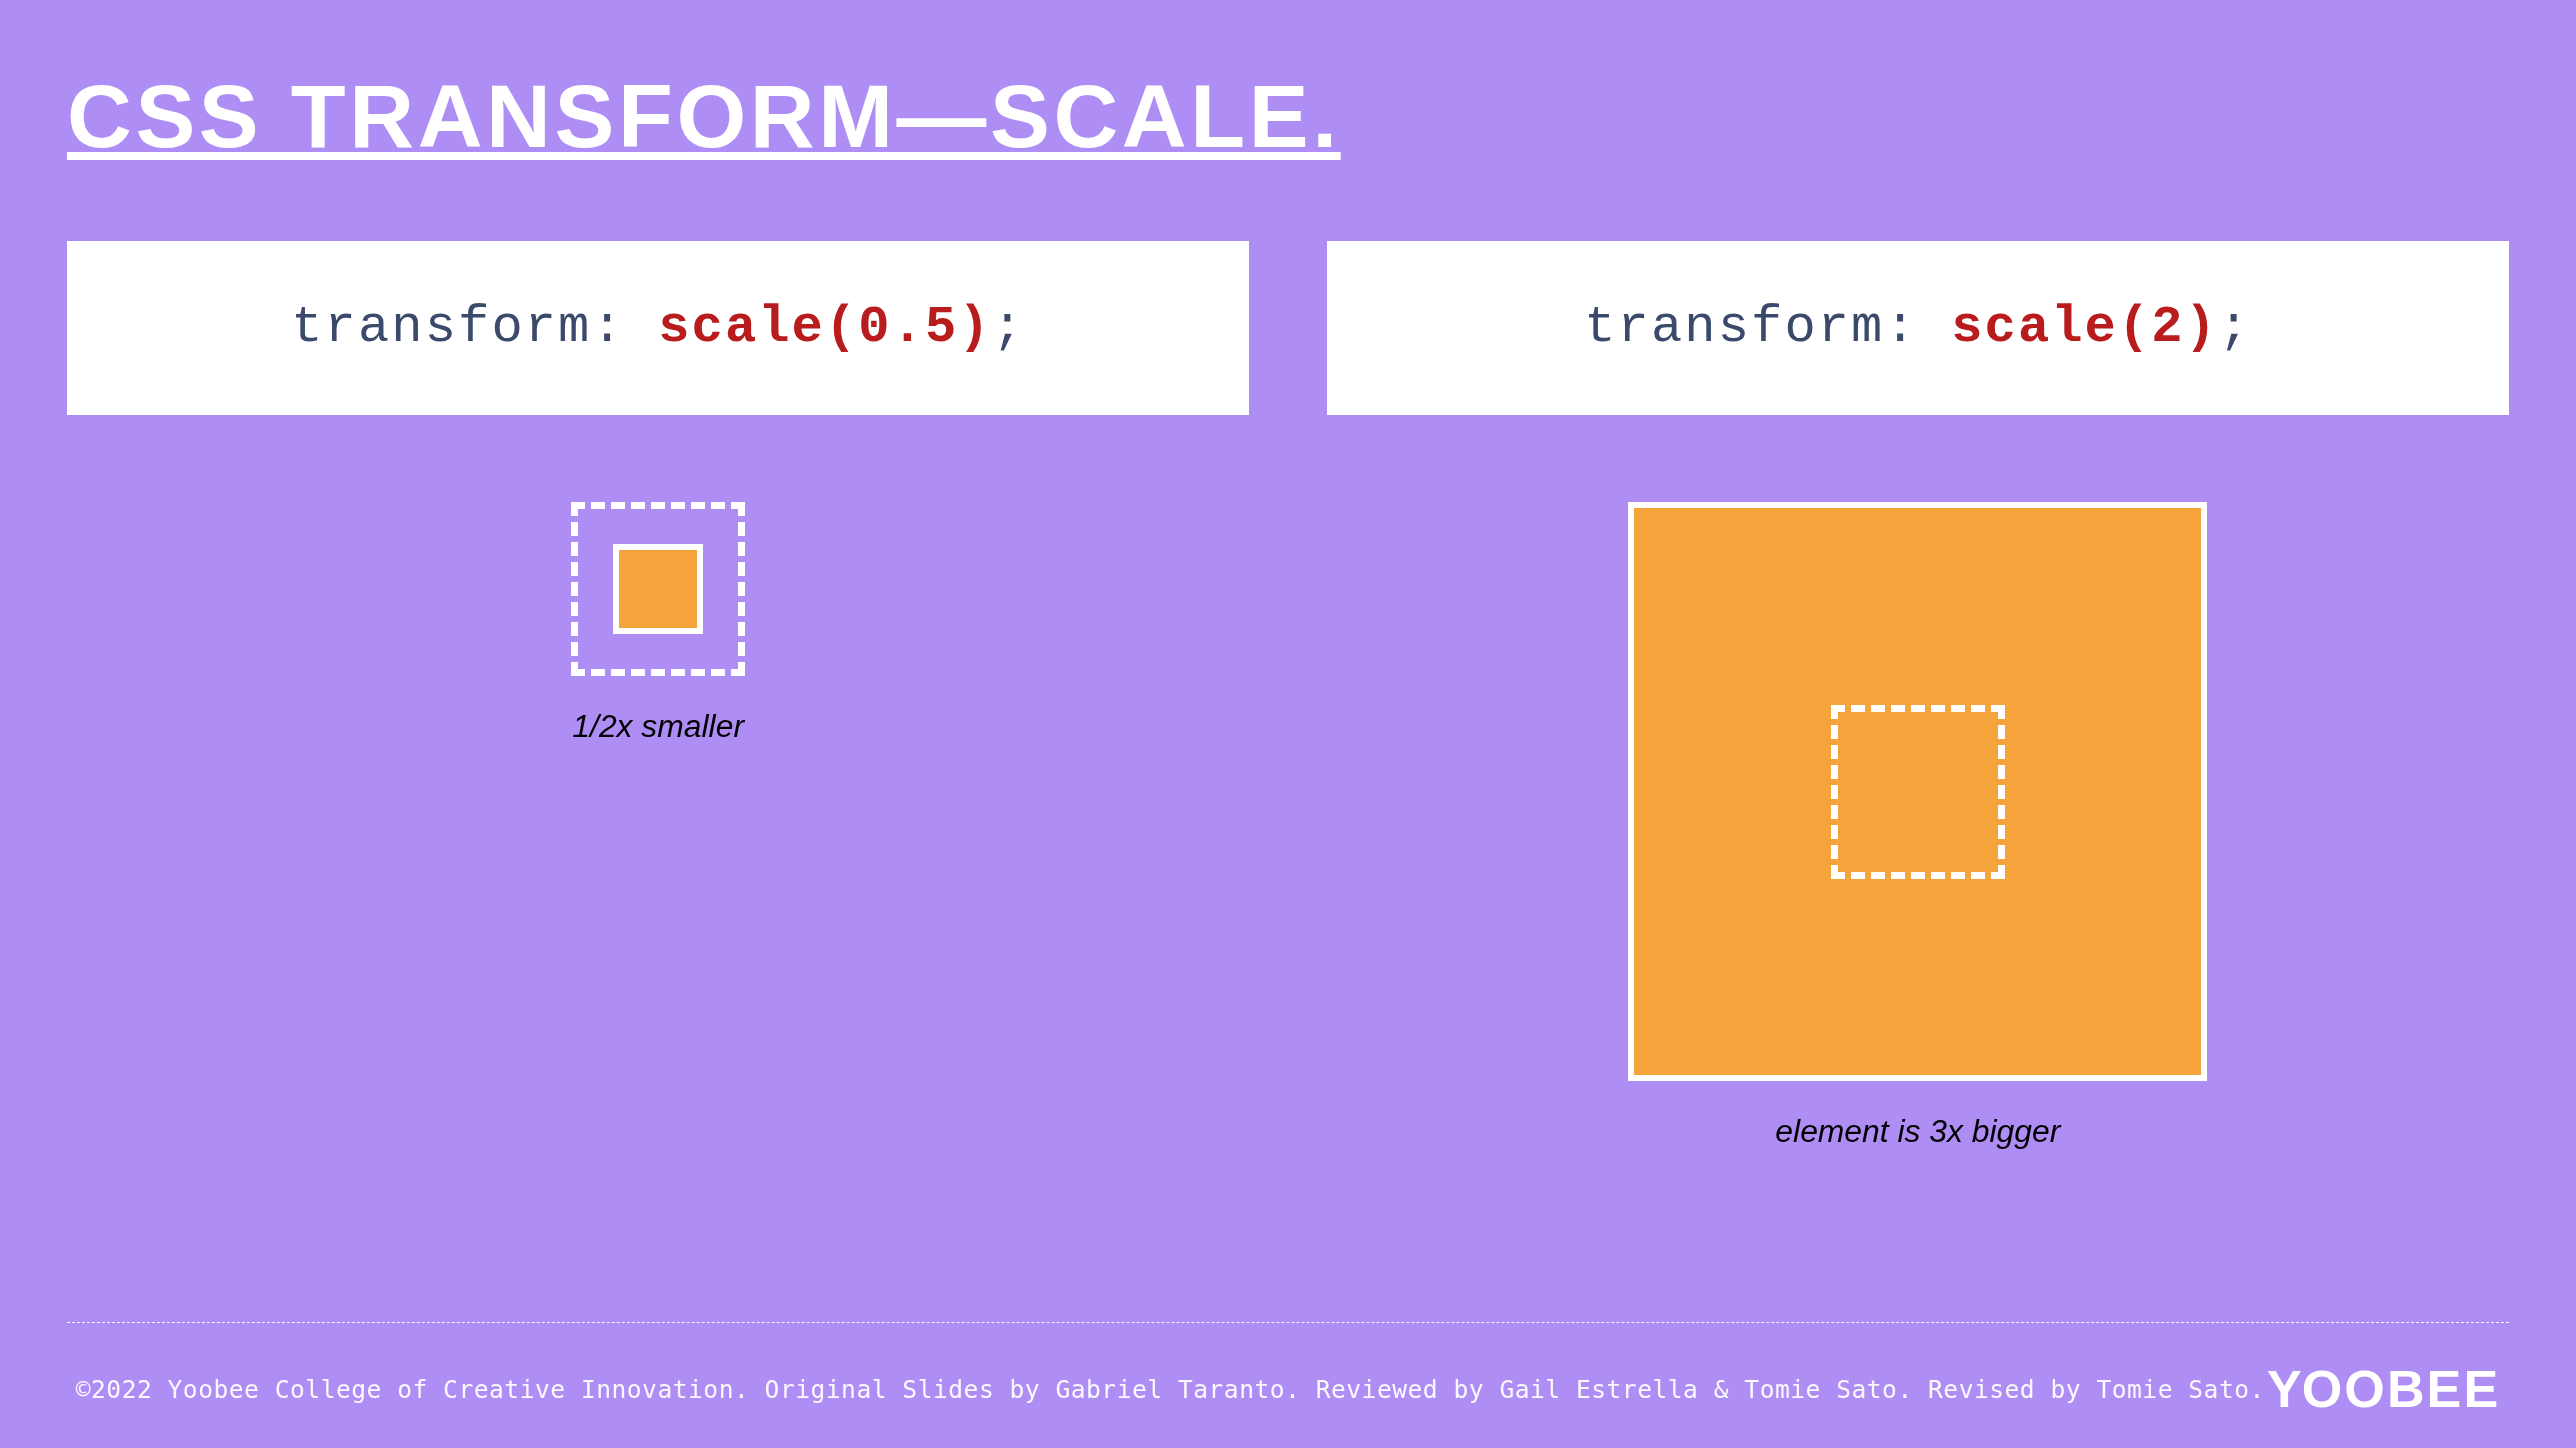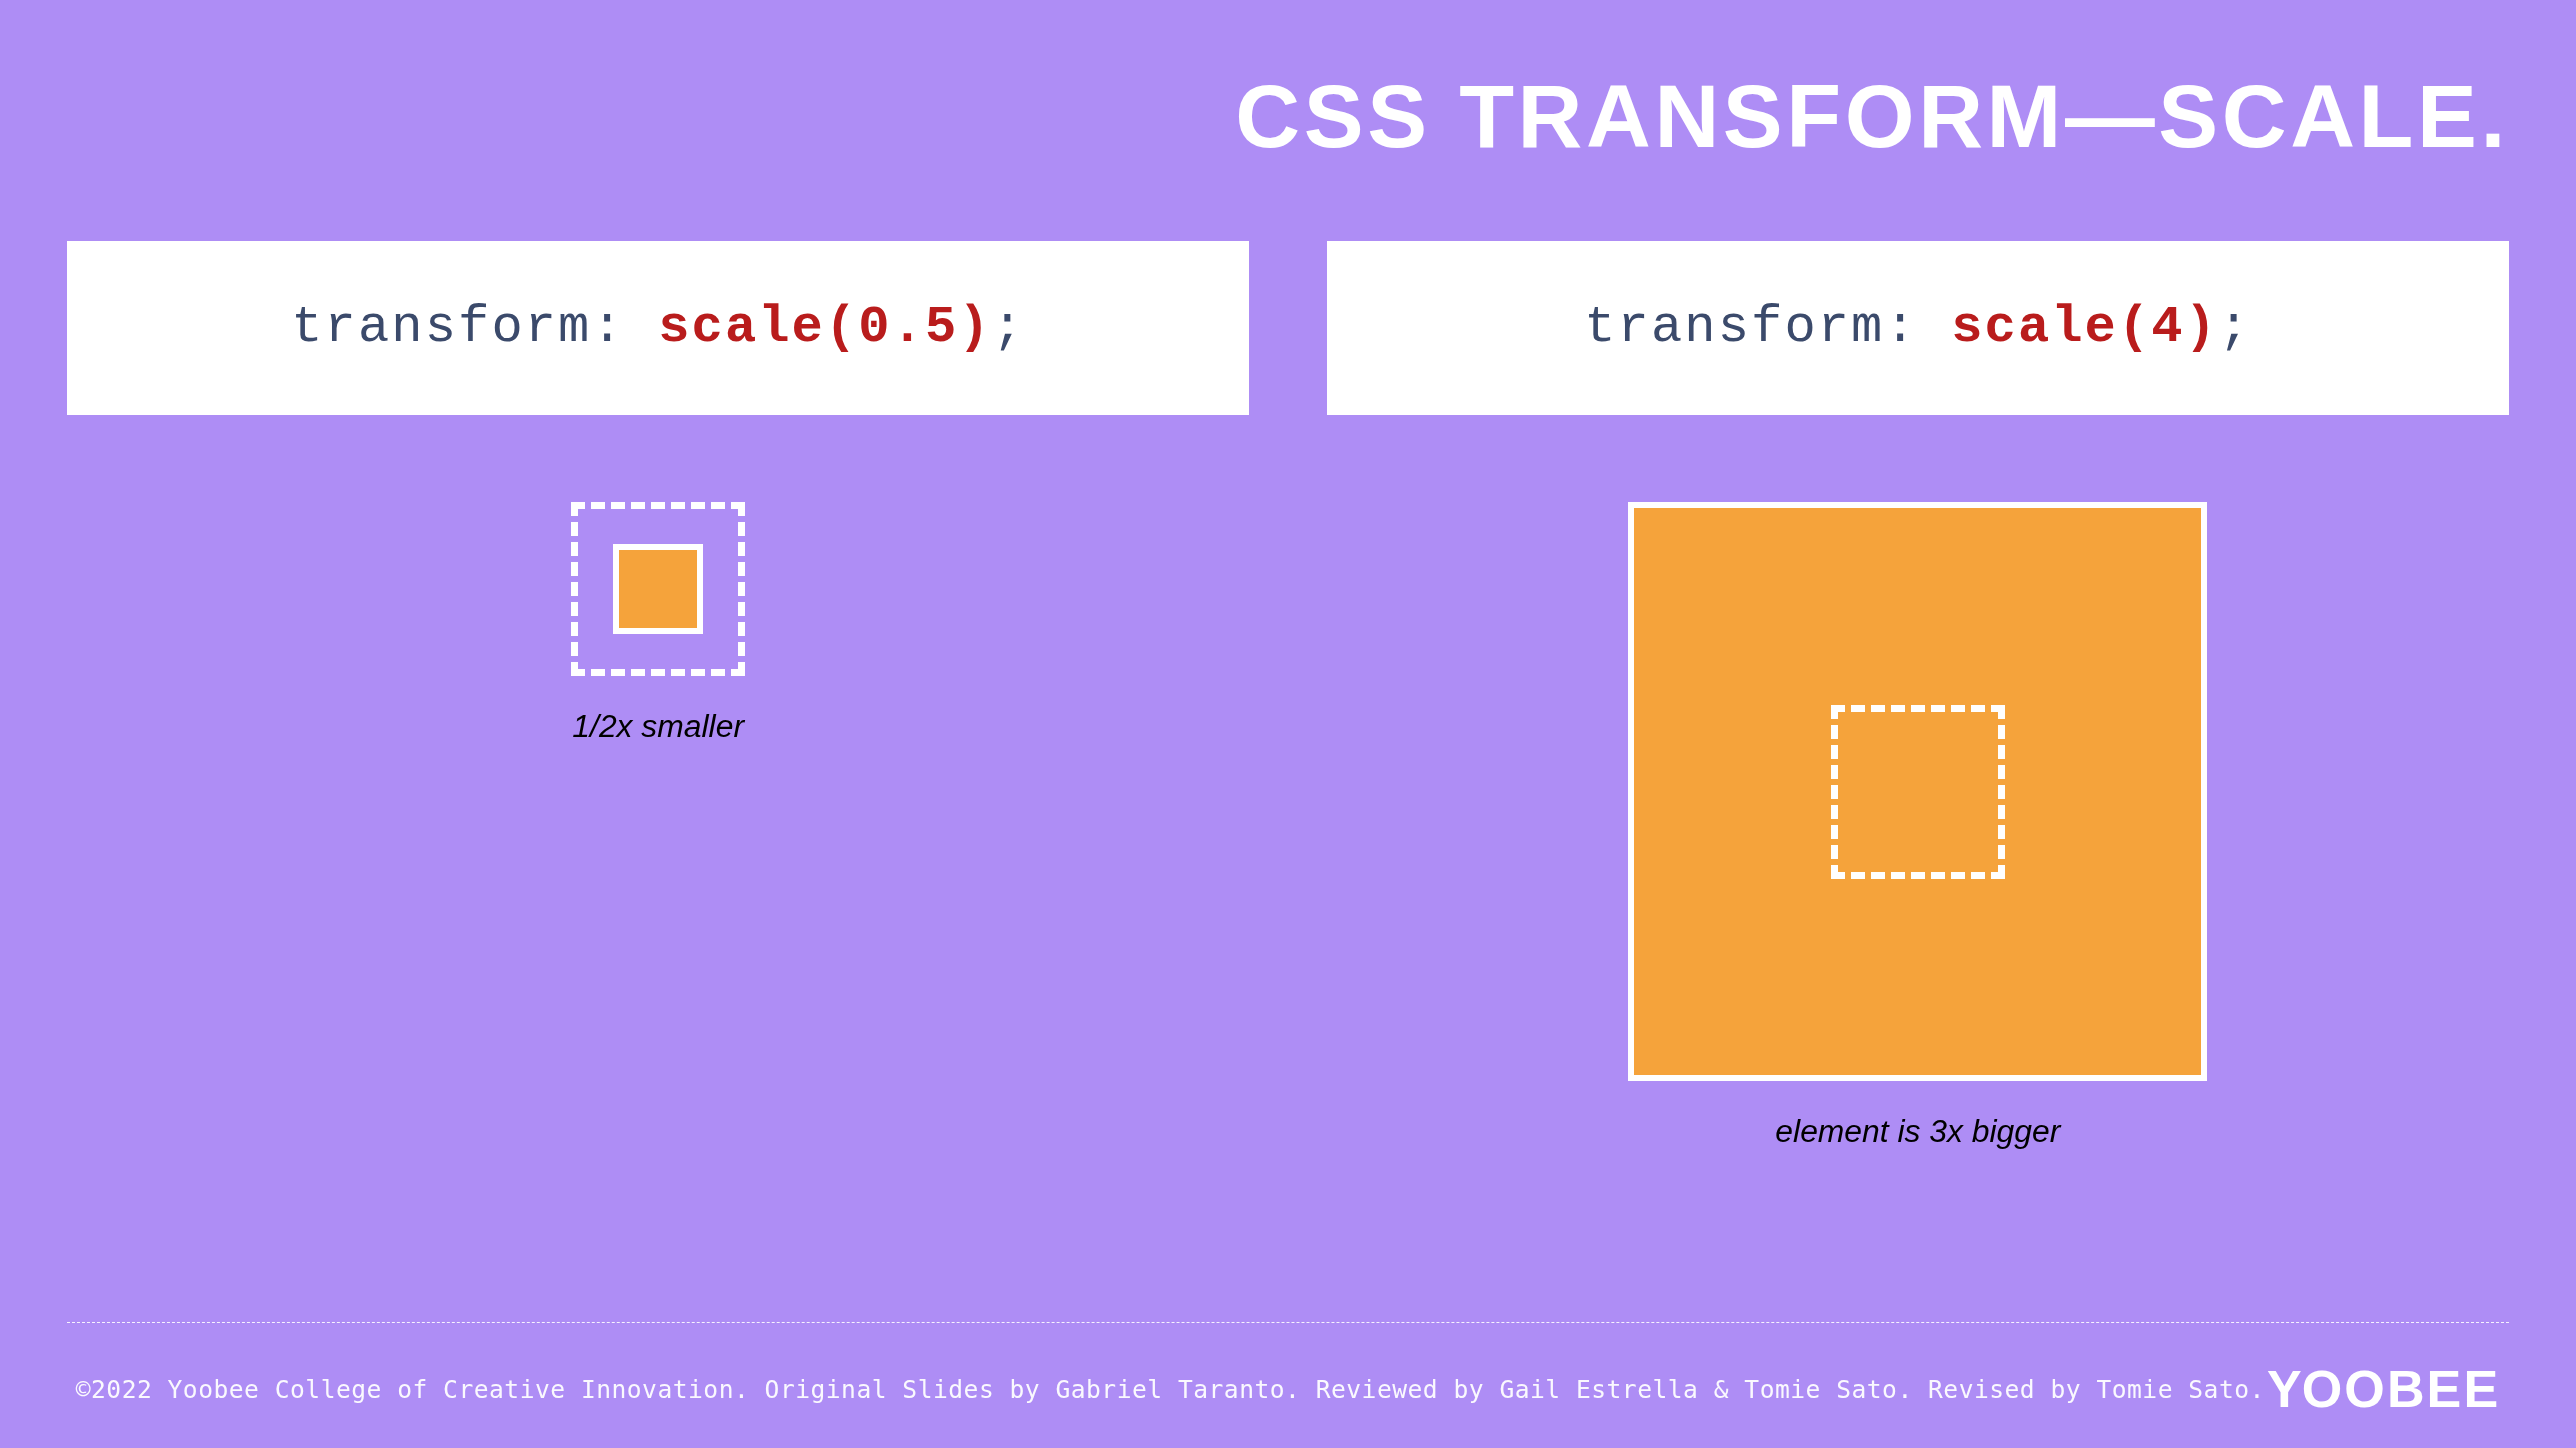--- a/index.html
+++ b/index.html
@@ -12,28 +12,29 @@
   }
   .slide {
     width: 100vw;
     height: 100vh;
     position: relative;
     display: flex;
     flex-direction: column;
     padding: 3vh 2.6vw 2vh 2.6vw;
   }
   .title {
-    text-align: right;
+    text-align: left;
     font-weight: 900;
     letter-spacing: 0.04em;
     font-size: 6.2vh;
     margin-top: 1.5vh;
     margin-bottom: 5vh;
     font-family: "Arial Black", "Helvetica Neue", Arial, sans-serif;
     text-transform: uppercase;
+    text-decoration: underline;
   }
   .cols {
     display: flex;
     gap: 3vw;
     align-items: flex-start;
   }
   .col {
     flex: 1;
     display: flex;
     flex-direction: column;
@@ -128,21 +129,21 @@
       <div class="demo-area">
         <div class="demo-small">
           <div class="inner"></div>
         </div>
         <div class="caption">1/2x smaller</div>
       </div>
     </div>
 
     <div class="col">
       <div class="codebox">
-        <span class="prop">transform</span><span class="punct">: </span><span class="val">scale(4)</span><span class="punct">;</span>
+        <span class="prop">transform</span><span class="punct">: </span><span class="val">scale(2)</span><span class="punct">;</span>
       </div>
       <div class="demo-area">
         <div class="demo-big-wrap">
           <div class="orig"></div>
         </div>
         <div class="caption">element is 3x bigger</div>
       </div>
     </div>
 
   </div>

